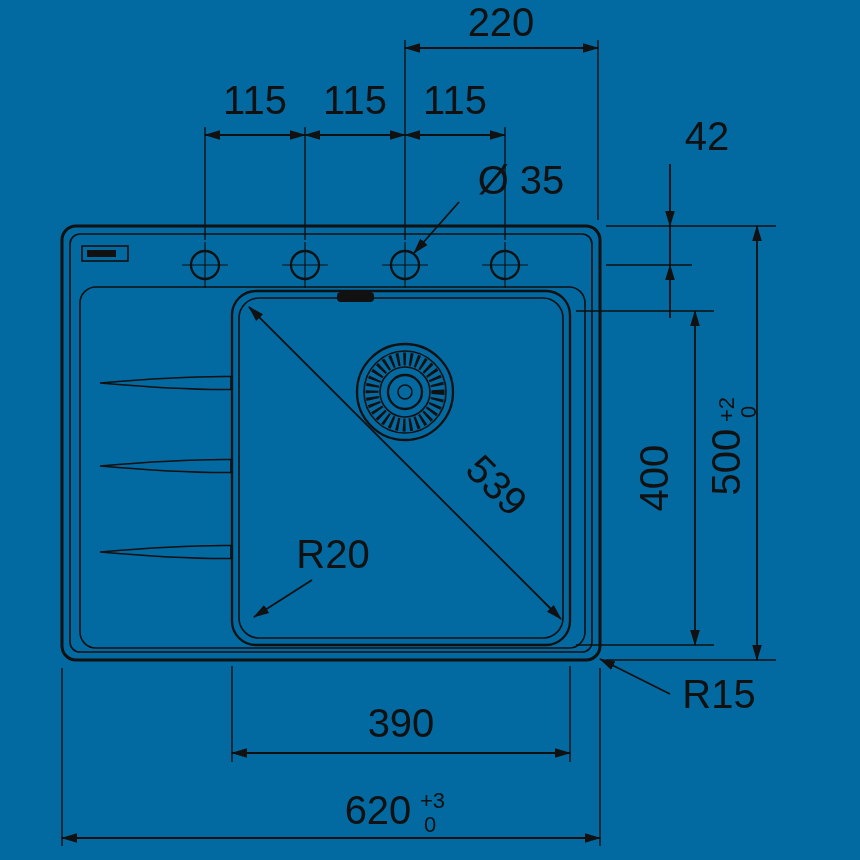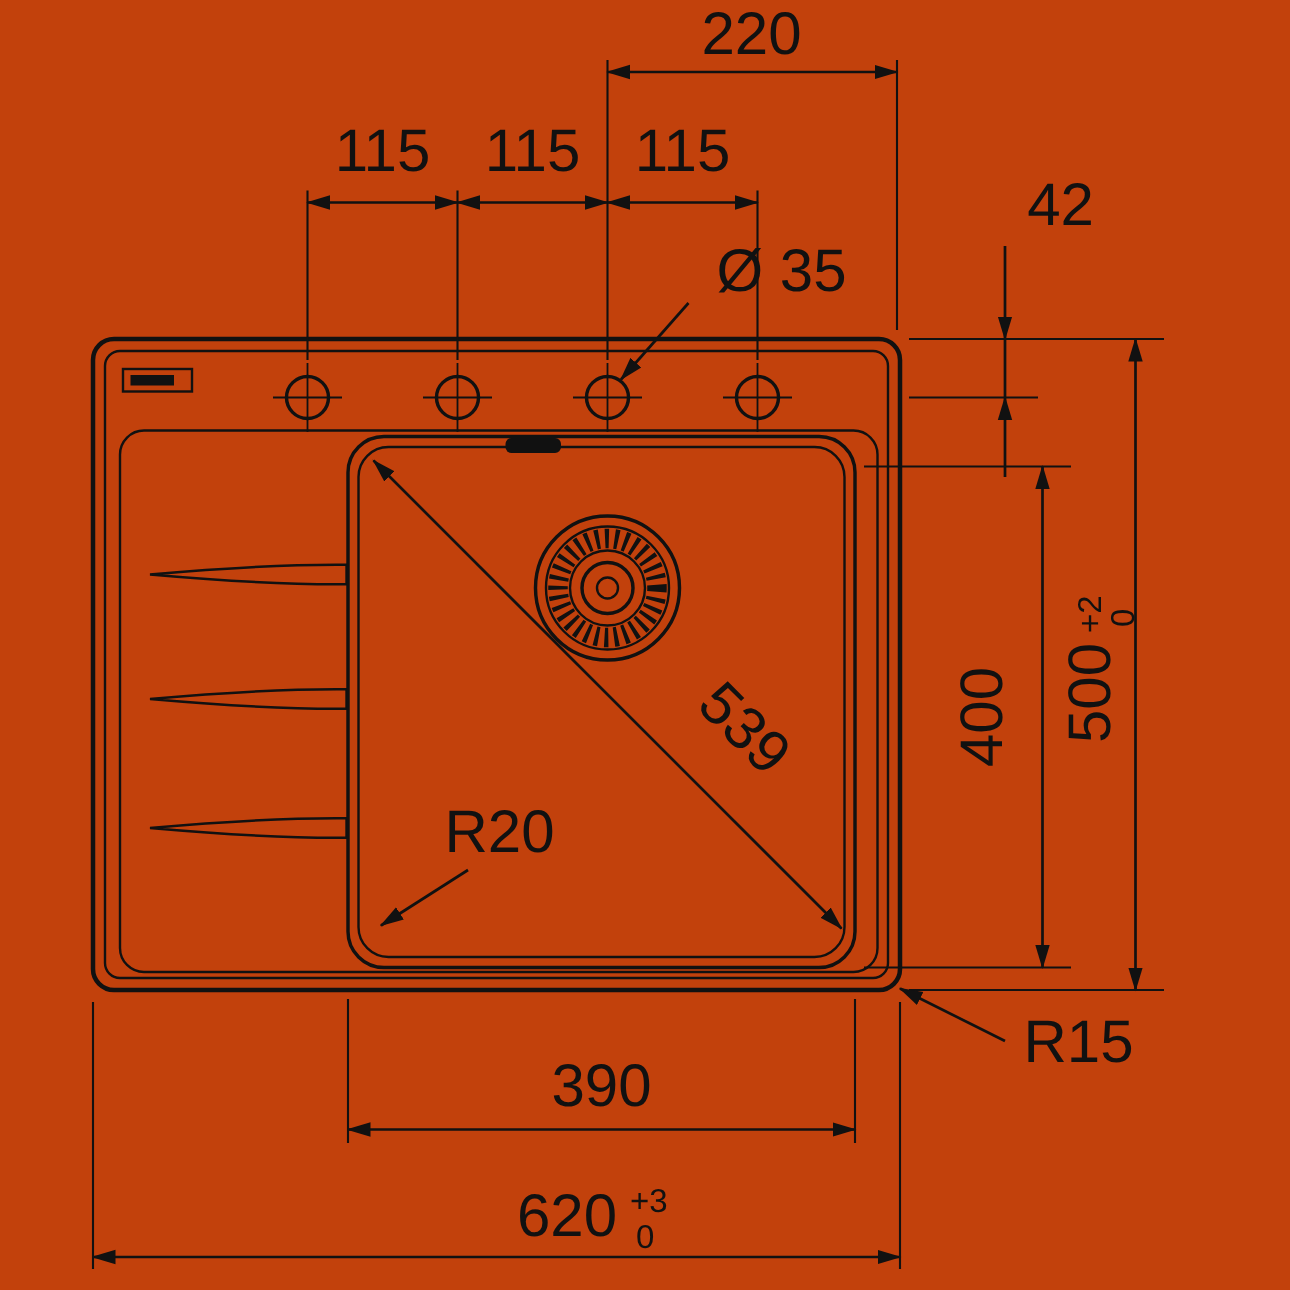--- a/index.html
+++ b/index.html
@@ -1,16 +1,16 @@
 <!DOCTYPE html>
 <html><head>
 <meta charset="utf-8">
 <style>
   html,body{margin:0;padding:0;background:#ffffff;}
-  .stage{width:860px;height:860px;position:relative;background:#c2410c;overflow:hidden;}
+  .stage{width:860px;height:860px;position:relative;background:#0369a1;overflow:hidden;}
   svg{display:block;}
   .dim-text{font-family:"Liberation Sans",sans-serif;font-size:40px;fill:#111;}
   .tol-text{font-family:"Liberation Sans",sans-serif;font-size:22px;fill:#111;}
   .thick{stroke:#111;stroke-width:3;fill:none;}
   .med{stroke:#111;stroke-width:2.3;fill:none;}
   .thin{stroke:#111;stroke-width:1.6;fill:none;}
   .hair{stroke:#111;stroke-width:1.2;fill:none;}
   .dim{stroke:#111;stroke-width:1.8;fill:none;}
   .ext{stroke:#111;stroke-width:1.4;fill:none;}
   .fillblk{fill:#111;stroke:none;}

